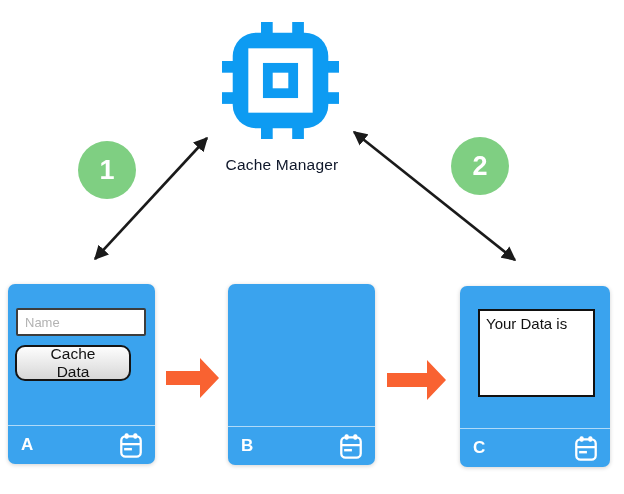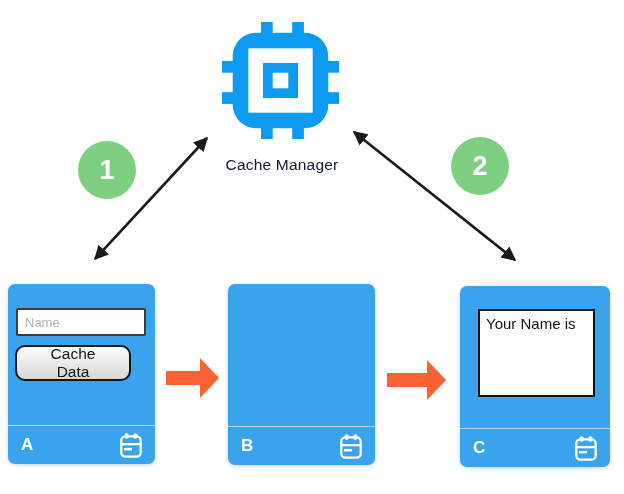--- a/index.html
+++ b/index.html
@@ -130,21 +130,21 @@
         <rect x="14.5" y="0" width="4.5" height="6" rx="2" fill="#ffffff"></rect>
         <rect x="1.4" y="3.6" width="21.2" height="22" rx="4.5" fill="none" stroke="#ffffff" stroke-width="2.5"></rect>
         <line x1="2" y1="12" x2="22" y2="12" stroke="#ffffff" stroke-width="2.5"></line>
         <line x1="4.5" y1="17.5" x2="13" y2="17.5" stroke="#ffffff" stroke-width="2.7"></line>
       </svg>
     </div>
   </div>
 
   <div class="card cardC">
     <div class="output-box">
-      <span>Your Name is</span>
+      <span>Your Data is</span>
     </div>
     <div class="footer">
       <span class="screen-label">C</span>
       <svg class="cal-icon" viewBox="0 0 24 27">
         <rect x="5" y="0" width="4.5" height="6" rx="2" fill="#ffffff"></rect>
         <rect x="14.5" y="0" width="4.5" height="6" rx="2" fill="#ffffff"></rect>
         <rect x="1.4" y="3.6" width="21.2" height="22" rx="4.5" fill="none" stroke="#ffffff" stroke-width="2.5"></rect>
         <line x1="2" y1="12" x2="22" y2="12" stroke="#ffffff" stroke-width="2.5"></line>
         <line x1="4.5" y1="17.5" x2="13" y2="17.5" stroke="#ffffff" stroke-width="2.7"></line>
       </svg>

